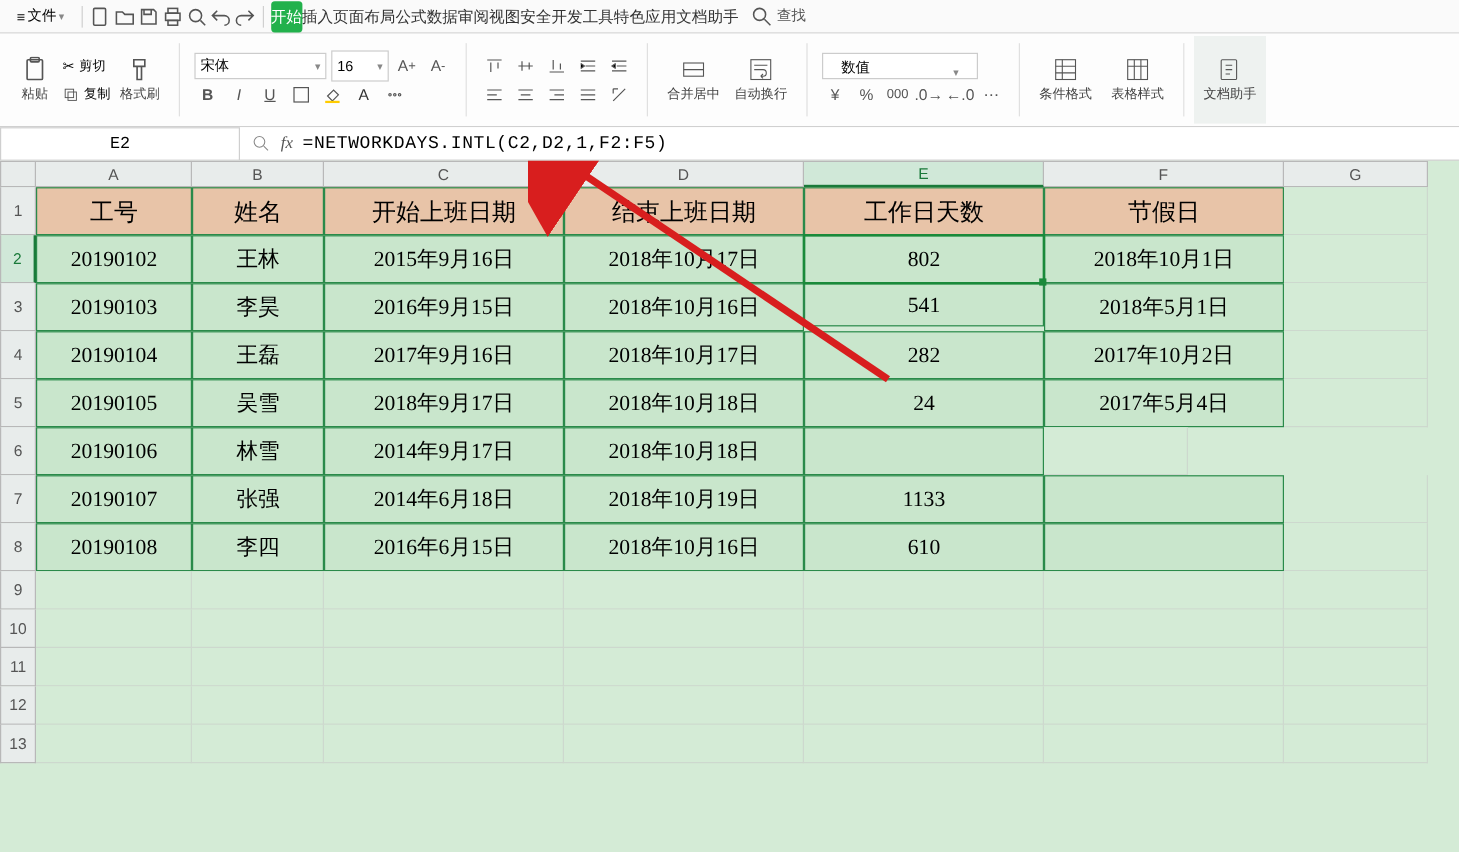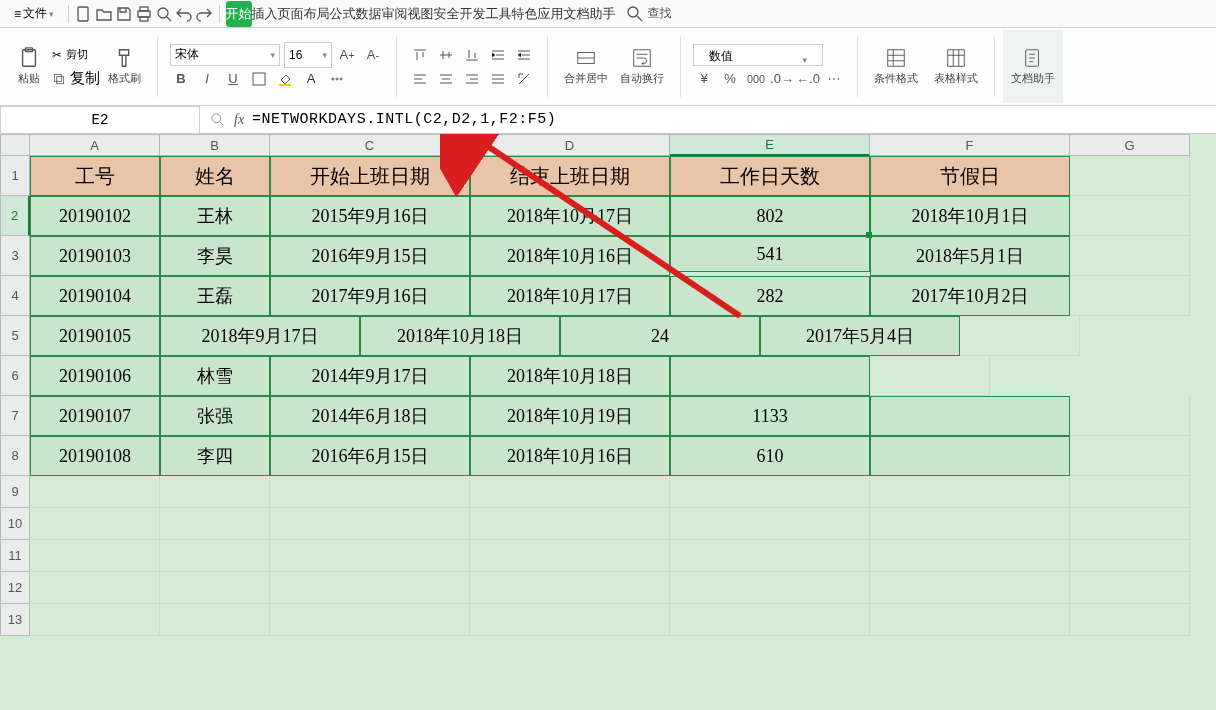--- a/index.html
+++ b/index.html
@@ -142,21 +142,21 @@
       <div style="display:flex;flex-direction:column;gap:2px;justify-content:center;">
         <div class="small-row">
             <span>✂</span>
             <span style="font-size:11px">剪切</span>
           </div>
         <div class="small-row">
             <svg width="14" height="14" viewBox="0 0 18 18" fill="none" stroke="#555">
               <rect x="3" y="3" width="9" height="9"></rect>
               <rect x="6" y="6" width="9" height="9"></rect>
             </svg>
-            <span style="font-size:15px">复制</span>
+            <span style="font-size:11px">复制</span>
           </div>
       </div>
       <div class="big-btn">
         <svg class="ico" viewBox="0 0 24 24" fill="none" stroke="#555" stroke-width="1.5">
             <path d="M6 3 h10 v6 h-10z M9 9 v12 h4 v-12"></path>
           </svg>
         <span class="lbl">格式刷</span>
       </div>
     </div>
   </div>
@@ -397,20 +397,21 @@
         <div class="cell data-cell" style="width: 130px; height: 40px;">20190104</div>
         <div class="cell data-cell" style="width: 110px; height: 40px;">王磊</div>
         <div class="cell data-cell" style="width: 200px; height: 40px;">2017年9月16日</div>
         <div class="cell data-cell" style="width: 200px; height: 40px;">2018年10月17日</div>
         <div class="cell data-cell" style="width: 200px; height: 40px;">282</div>
         <div class="cell data-cell" style="width: 200px; height: 40px;">2017年10月2日</div>
         <div class="cell" style="width: 120px; height: 40px;"></div>
       </div>
       <div class="cell-row">
         <div class="cell data-cell" style="width: 130px; height: 40px;">20190105</div>
+        <div class="cell data-cell" style="width: 110px; height: 40px;">吴雪</div>
         <div class="cell data-cell" style="width: 200px; height: 40px;">2018年9月17日</div>
         <div class="cell data-cell" style="width: 200px; height: 40px;">2018年10月18日</div>
         <div class="cell data-cell" style="width: 200px; height: 40px;">24</div>
         <div class="cell data-cell" style="width: 200px; height: 40px;">2017年5月4日</div>
         <div class="cell" style="width: 120px; height: 40px;"></div>
       </div>
       <div class="cell-row">
         <div class="cell data-cell" style="width: 130px; height: 40px;">20190106</div>
         <div class="cell data-cell" style="width: 110px; height: 40px;">林雪</div>
         <div class="cell data-cell" style="width: 200px; height: 40px;">2014年9月17日</div>

